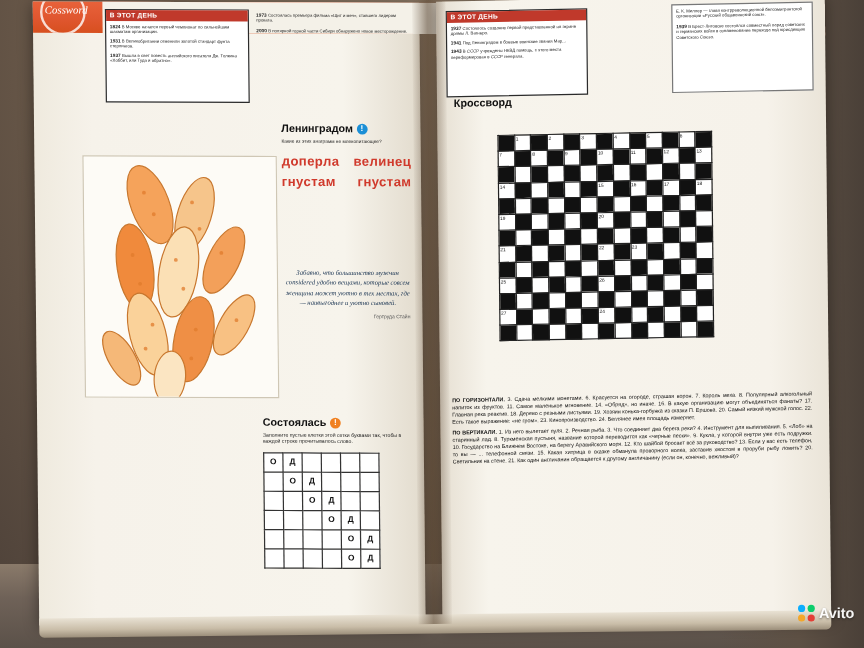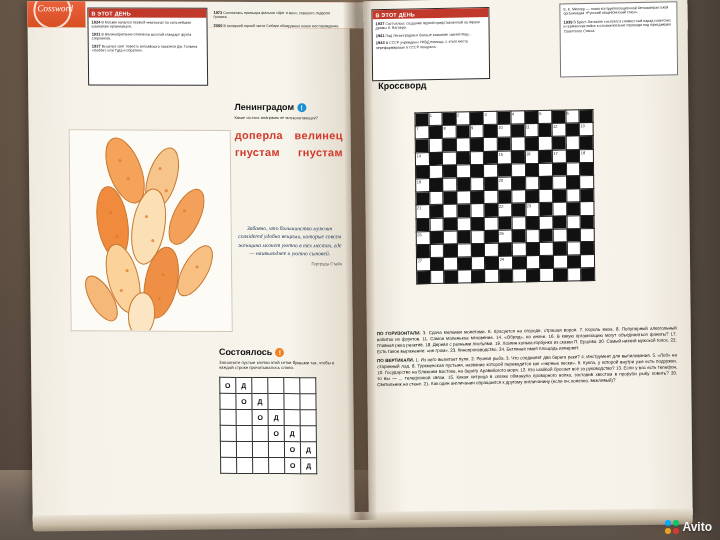--- a/index.html
+++ b/index.html
@@ -98,21 +98,21 @@
   
   table.pg{border-collapse:collapse;}
   table.pg td{
     width:13px;height:13px;border:.8px solid #333;background:#fff;
     text-align:center;font-size:7px;color:#111;font-weight:bold;
   }
   .clues{font-size:4.5px;line-height:1.33;color:#111;text-align:justify;}
   .clues b{font-weight:bold;}
   
   #avito{
-    position:absolute;right:8px;bottom:6px;
+    position:absolute;right:8px;bottom:22px;
     display:flex;align-items:center;gap:3px;
     color:#fff;font-size:12px;font-weight:bold;
     text-shadow:0 1px 2px rgba(0,0,0,.5);
     opacity:.95;
   }
   #avito .dots{position:relative;width:14px;height:14px;}
   #avito .dots i{position:absolute;width:6px;height:6px;border-radius:50%;}
   #avito .d1{left:0;top:0;background:#0af;}
   #avito .d2{right:0;top:0;background:#0c6;}
   #avito .d3{left:0;bottom:0;background:#f5a623;}
@@ -217,21 +217,21 @@
         </div>
       </div>
 
       <div style="position:absolute;left:208px;top:222px;width:104px;">
         <div class="quote">Забавно, что большинство мужчин considered удобно вещами, которые совсем женщина может уютно в тех местах, где — наивыгоднее и уютно сыновей.</div>
         <div class="quote-author">Гертруда Стайн</div>
       </div>
 
       <div style="position:absolute;left:188px;top:345px;width:128px;">
         <div class="sect-title">
-          <span>Состоялось</span><span class="badge orange">!</span>
+          <span>Состоялась</span><span class="badge orange">!</span>
         </div>
         <div class="tiny" style="font-size:4.3px;">Заполните пустые клетки этой сетки буквами так, чтобы в каждой строке прочитывалось слово.</div>
         <table class="pg" id="pg" style="margin-top:6px;">
             <tbody>
               <tr>
                 <td>О</td>
                 <td>Д</td>
                 <td></td>
                 <td></td>
                 <td></td>

